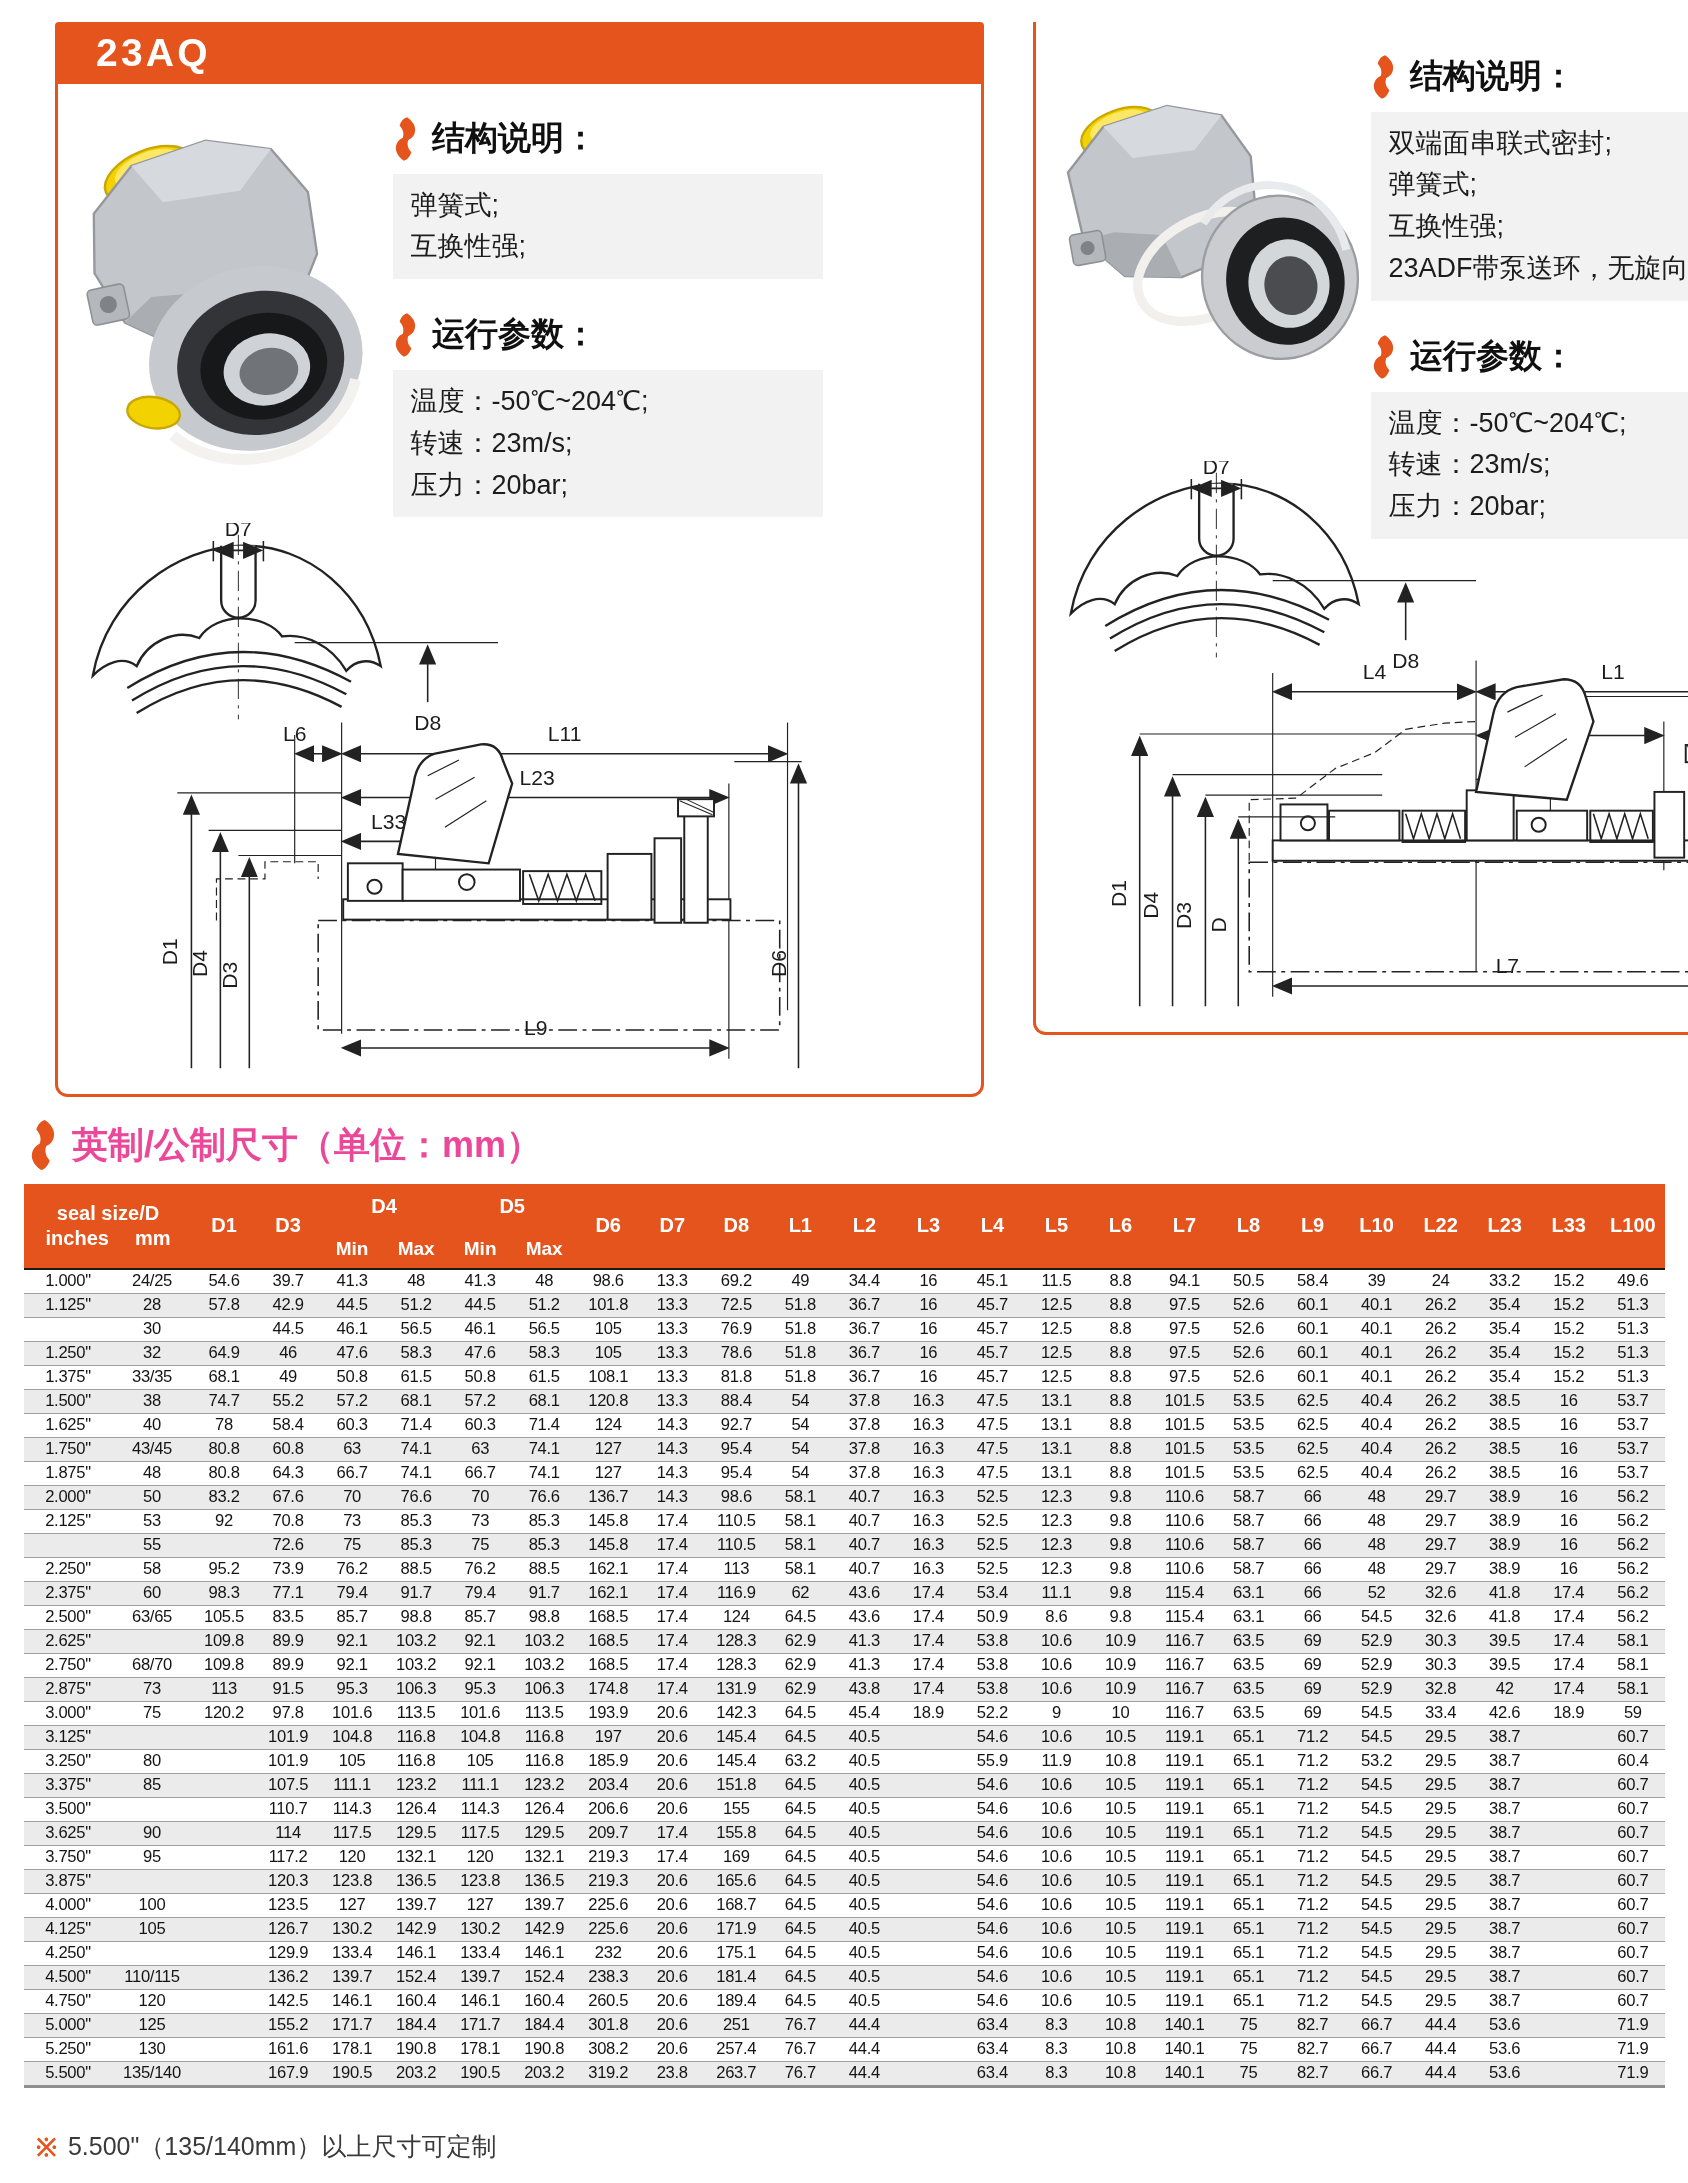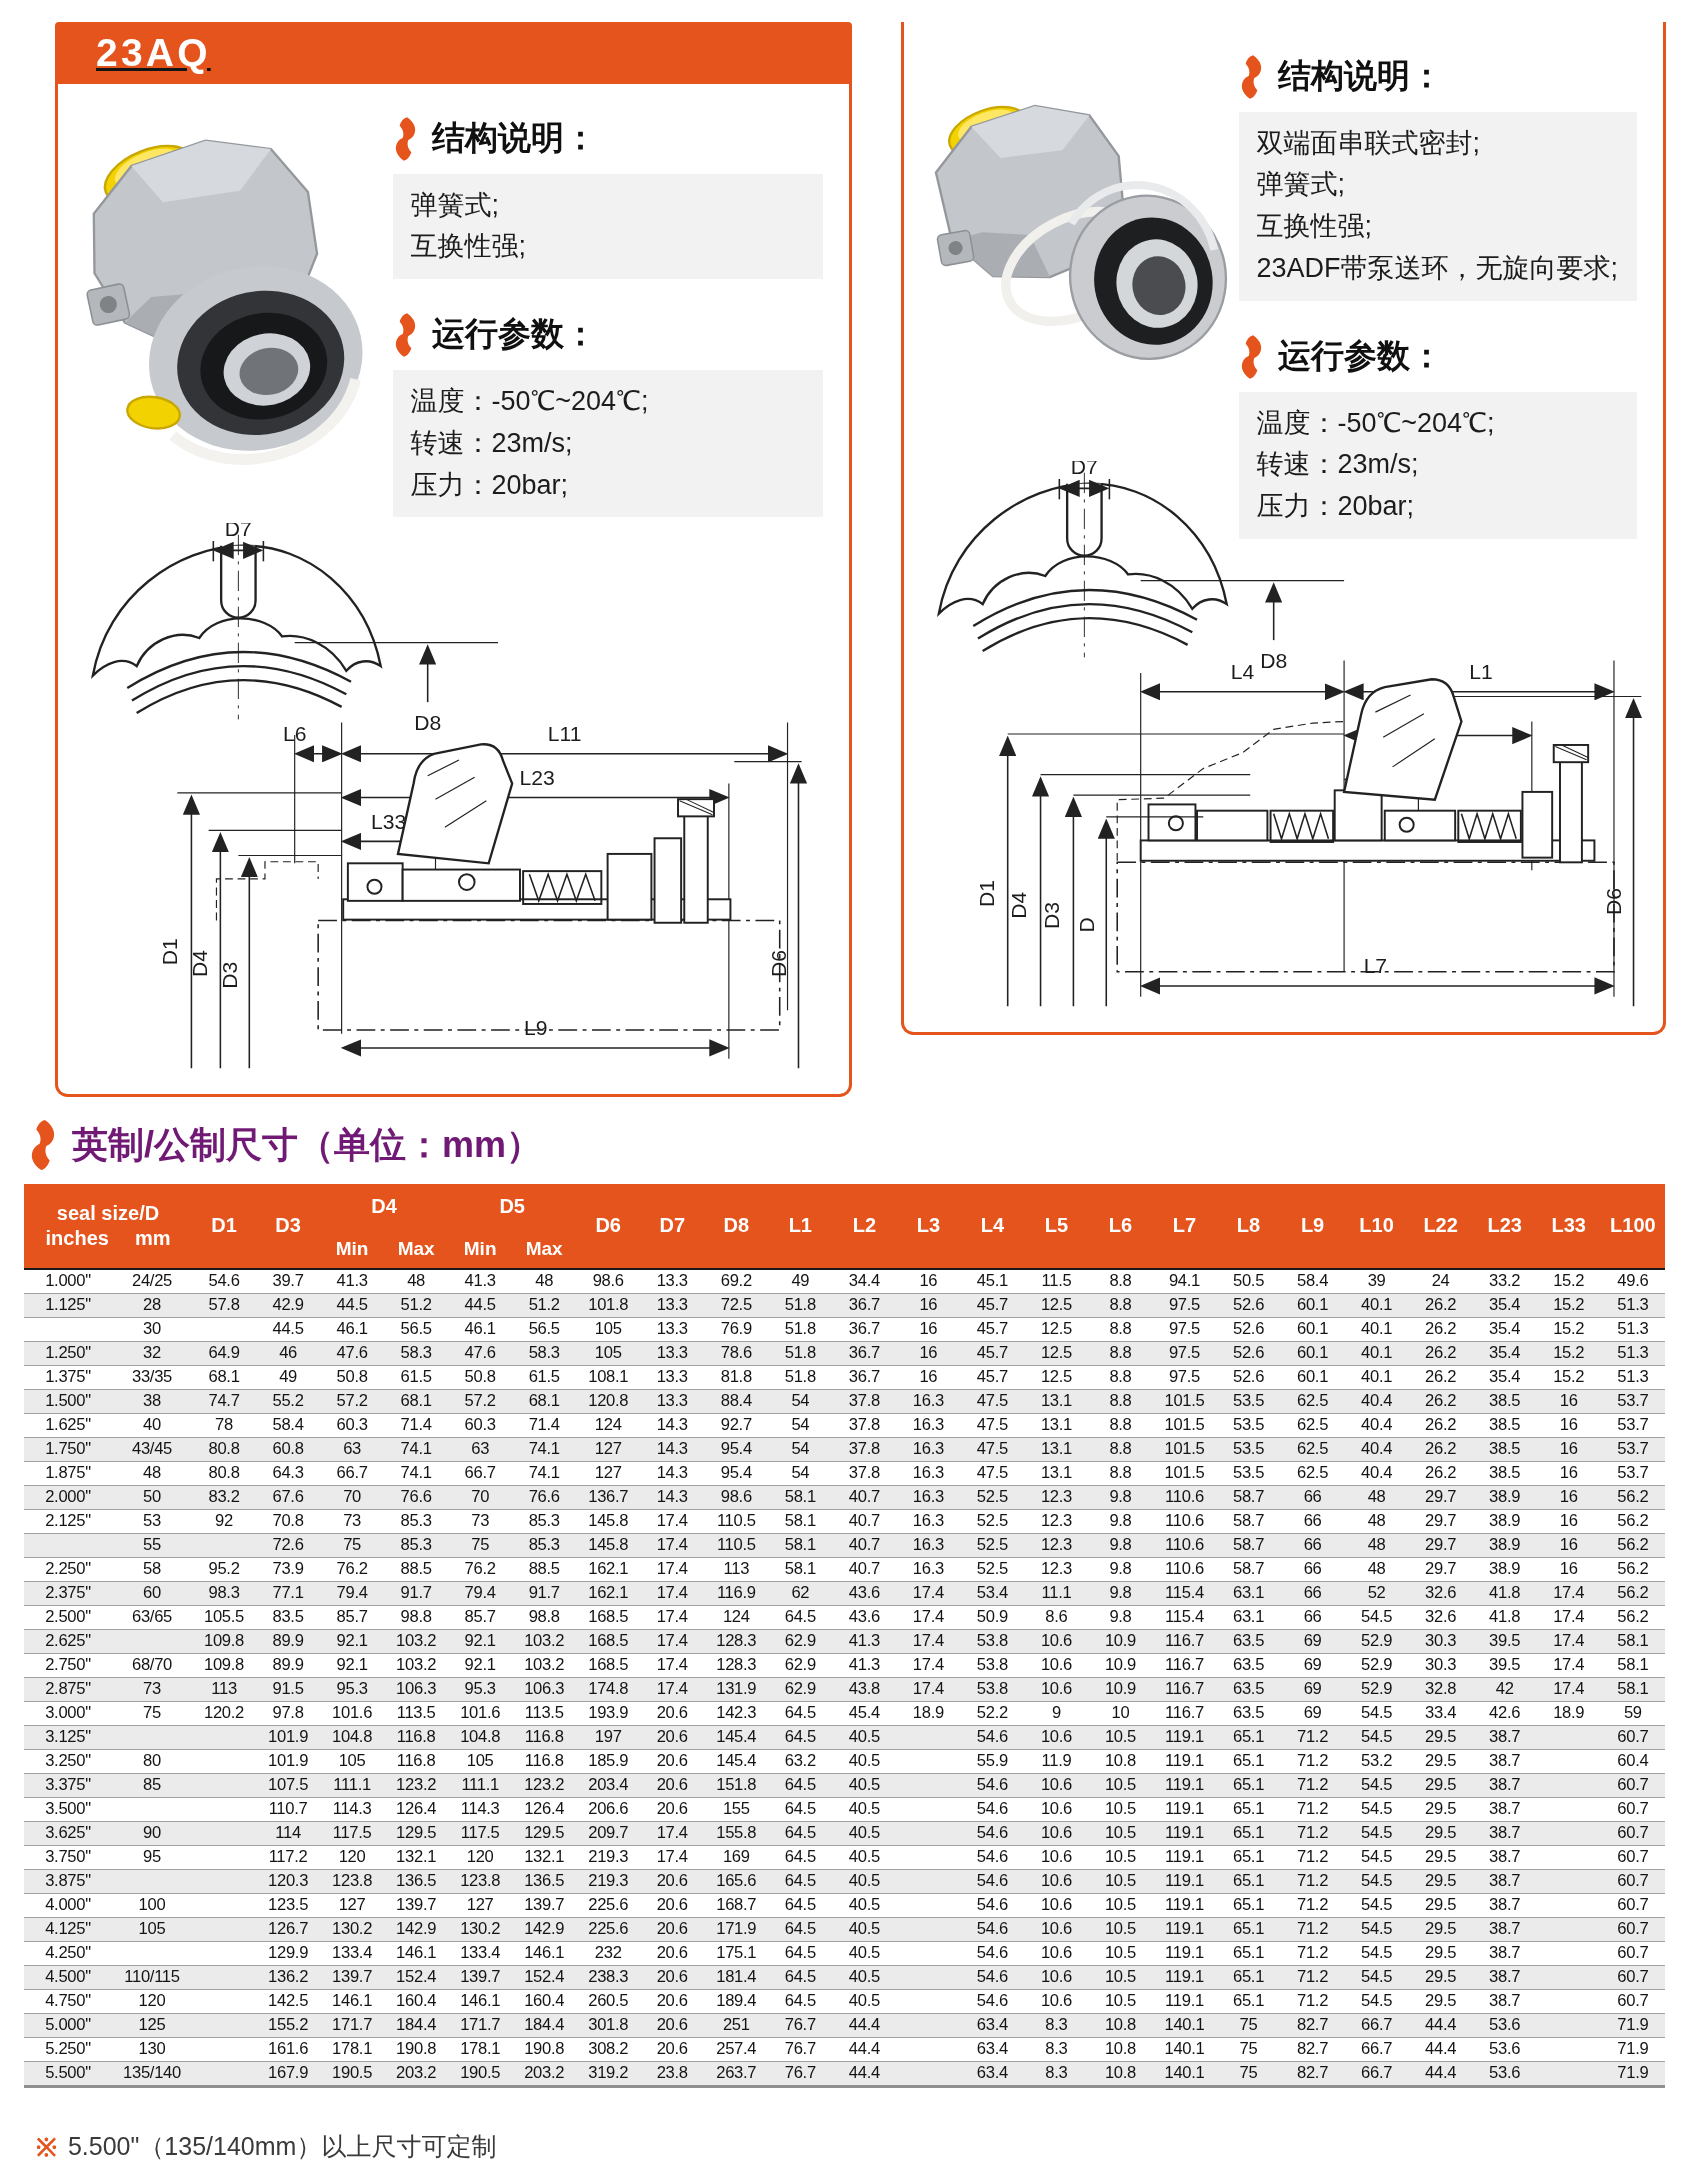--- a/index.html
+++ b/index.html
@@ -1,37 +1,37 @@
 <!DOCTYPE html>
 <html style="font-size:12.6px"><head>
 <meta charset="utf-8">
 <style>
   html,body{margin:0;padding:0;background:#ffffff;}
   #page{position:relative;width:1689px;height:2183px;background:#fff;overflow:hidden;
         font-family:"Liberation Sans",sans-serif;color:#141414;}
   .panels{position:absolute;top:22px;left:55px;display:flex;gap:49px;}
-  .panel-a{width:797px;text-decoration:underline;}
+  .panel-a{width:929px;}
   .panel-b{width:765px;}
   .panel-header{height:62px;background:#e5541c;border-radius:4px 4px 0 0;display:flex;align-items:center;
         padding-left:41px;box-sizing:border-box;color:#fff;font-size:39px;font-weight:bold;letter-spacing:3.2px;}
   .panel-body{position:relative;height:1013px;border:3.2px solid #e5541c;border-top:0;
         border-radius:0 0 12.6px 12.6px;box-sizing:border-box;background:#fff;}
   .photo{position:absolute;left:4.7px;top:11px;width:319px;height:439px;}
   .desc{position:absolute;left:335px;top:32px;width:430px;}
   .panel-b .desc{width:398px;}
   .sec-h{display:flex;align-items:flex-end;gap:14px;margin:0 0 12.6px 0;font-size:33px;font-weight:bold;color:#101010;}
   .flame{width:25px;height:44px;flex:0 0 auto;}
   .flame-lg{width:30px;height:50px;flex:0 0 auto;}
   .block{background:#f2f2f2;padding:11px 17.4px;font-size:27px;line-height:1.55;color:#1c1c1c;}
   .block p{margin:0;}
   .gap{height:33px;}
   .diagram{position:absolute;left:1.6px;top:439px;width:751px;height:557px;}
   .dtext{font-size:27px;fill:#1c1c1c;font-family:"Liberation Sans",sans-serif;}
   .size-title{position:absolute;top:1120px;left:28px;display:flex;align-items:center;gap:14px;
-        font-size:36px;font-weight:bold;color:#701a75;}
+        font-size:36px;font-weight:bold;color:#ec4899;}
   .size-table{position:absolute;top:1184px;left:24px;width:1641px;border-collapse:collapse;table-layout:fixed;}
   .size-table col.c-in{width:88px;} .size-table col.c-mm{width:80px;}
   .size-table thead th{background:#e5541c;color:#fff;font-size:20px;font-weight:bold;padding:3.2px 1.6px;
         text-align:center;vertical-align:middle;}
   .size-table thead tr:first-child th{height:39px;}
   .size-table thead tr:last-child th{height:32px;font-size:19px;}
   th.th-seal{text-align:left;padding-left:11px;font-size:21px;line-height:1.25;}
   th.th-seal .l2{word-spacing:20.5px;}
   .size-table tbody td{font-size:16.6px;text-align:center;height:23px;padding:0 0.8px;white-space:nowrap;
         border-top:1.3px solid #a0a0a0;color:#141414;letter-spacing:-0.3px;}

